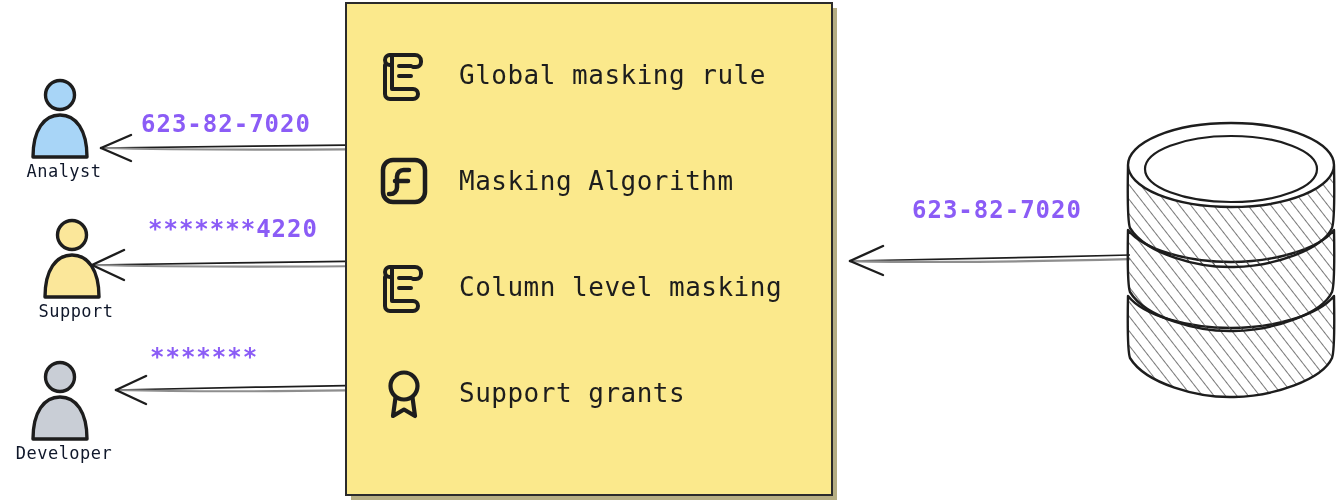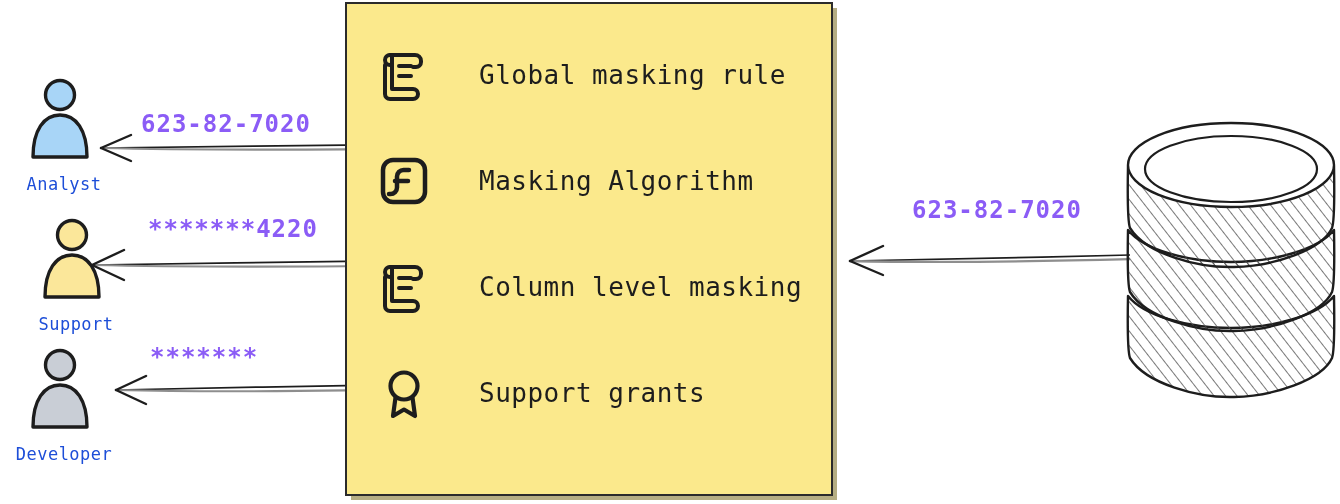--- a/index.html
+++ b/index.html
@@ -35,21 +35,20 @@
     position: absolute;
     left: 30px;
     top: 42px;
     width: 440px;
   }
   .panel-row {
     display: flex;
     align-items: center;
     height: 58px;
     margin-bottom: 48px;
-    gap: 20px;
   }
   .panel-row .ico {
     width: 54px;
     height: 54px;
     flex: 0 0 54px;
     display: flex;
     align-items: center;
     justify-content: center;
   }
   .panel-row .lbl {
@@ -67,28 +66,28 @@
     text-align: center;
   }
   .actor .person {
     width: 72px;
     height: 82px;
     margin: 0 auto;
     display: block;
   }
   .actor .name {
     font-size: 17px;
-    color: #1d4ed8;
-    margin-top: 14px;
+    color: #0f172a;
+    margin-top: 1px;
     letter-spacing: 0.5px;
     padding-left: 8px;
   }
   #actor-analyst  { left: 0px;  top: 78px; }
   #actor-support  { left: 12px;  top: 218px; }
-  #actor-developer{ left: 0px;  top: 348px; }
+  #actor-developer{ left: 0px;  top: 360px; }
 
   
   .flow-label {
     position: absolute;
     font-size: 24px;
     font-weight: bold;
     color: #8b5cf6;
     letter-spacing: 1px;
     white-space: nowrap;
   }

